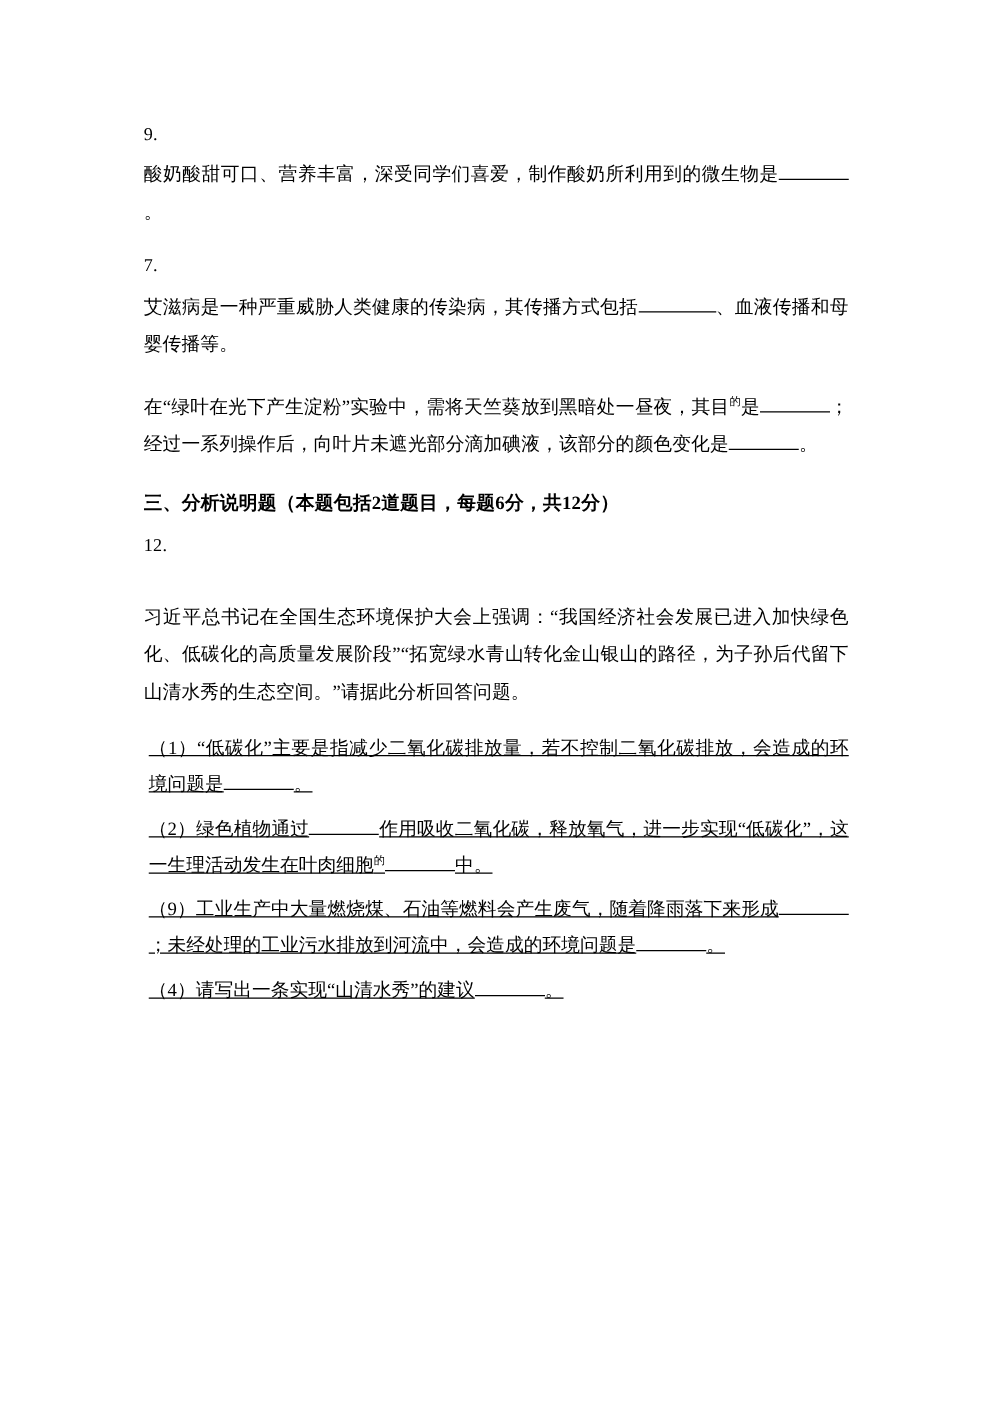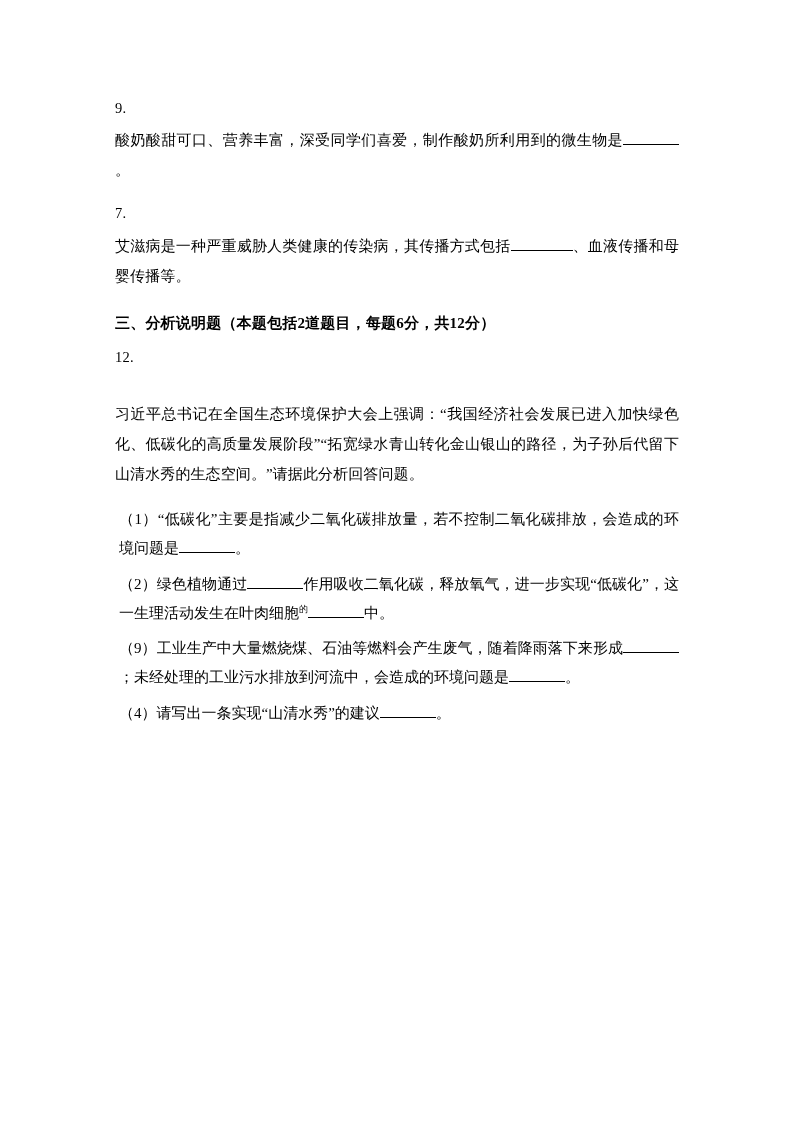--- a/index.html
+++ b/index.html
@@ -48,20 +48,21 @@
     margin: 0 0 14px 0;
     letter-spacing: 0.2px;
   }
   .sub {
     font-size: 15px;
     line-height: 1.95;
     margin: 0 0 6px 0;
     text-align: justify;
     text-justify: inter-ideograph;
     padding-left: 4px;
+    text-decoration: underline;
   }
   .sub:last-of-type {
     margin-bottom: 16px;
   }
   .blank {
     display: inline-block;
     border-bottom: 1px solid #000;
     min-width: 56px;
     height: 0.95em;
     vertical-align: baseline;
@@ -88,20 +89,23 @@
   </div>
 
   <div class="block">
     <div class="qnum">7.</div>
     <div class="qbody">
       <span>艾滋病是一种严重威胁人类健康的传染病，其传播方式包括</span><span class="blank long"></span><span>、血液传播和母婴传播等。</span>
     </div>
   </div>
 
   <div class="block">
+    <div class="qbody">
+      <span>在“绿叶在光下产生淀粉”实验中，需将天竺葵放到黑暗处一昼夜，其目</span><sup class="tiny">的</sup><span>是</span><span class="blank"></span><span>；经过一系列操作后，向叶片未遮光部分滴加碘液，该部分的颜色变化是</span><span class="blank"></span><span>。</span>
+    </div>
   </div>
 
   <div class="section-title">三、分析说明题（本题包括2道题目，每题6分，共12分）</div>
 
   <div class="block">
     <div class="qnum">12.</div>
     <div class="qbody tight">习近平总书记在全国生态环境保护大会上强调：“我国经济社会发展已进入加快绿色化、低碳化的高质量发展阶段”“拓宽绿水青山转化金山银山的路径，为子孙后代留下山清水秀的生态空间。”请据此分析回答问题。</div>
 
     <div class="sub">
       <span>（1）“低碳化”主要是指减少二氧化碳排放量，若不控制二氧化碳排放，会造成的环境问题是</span><span class="blank"></span><span>。</span>

